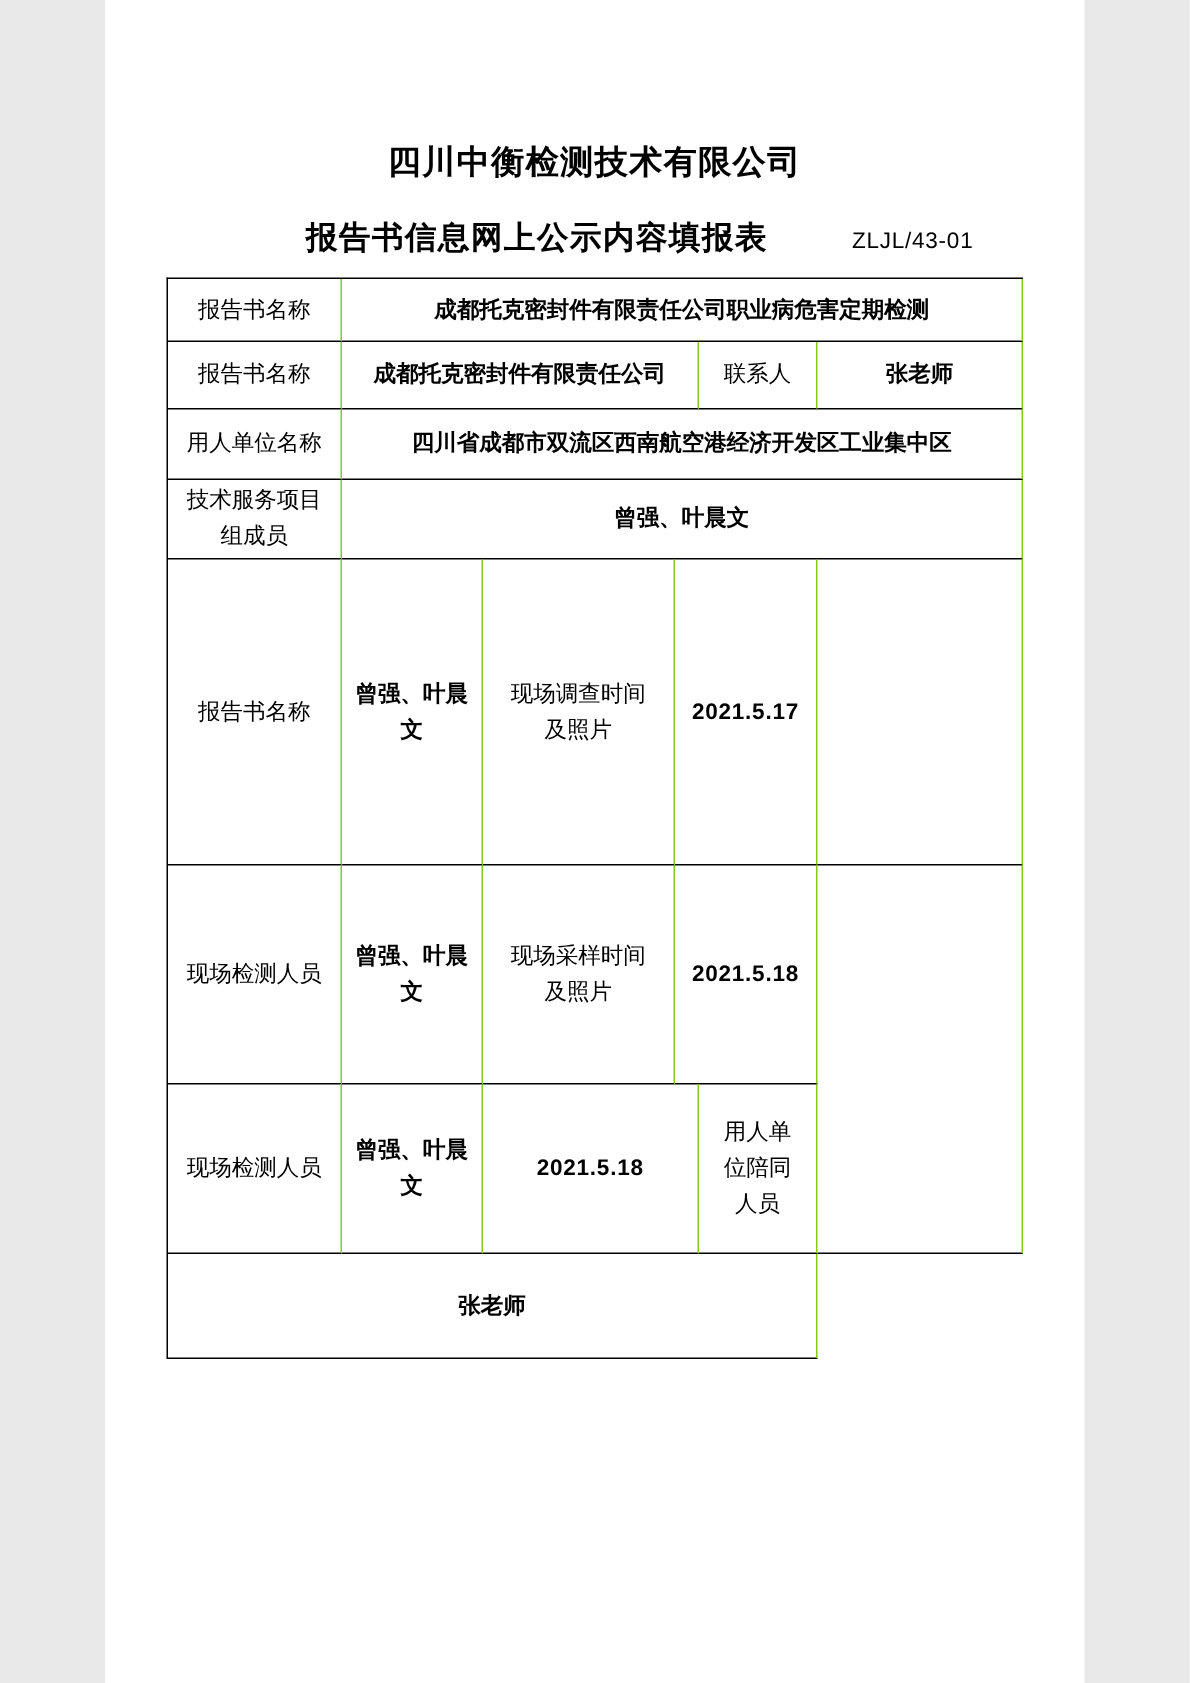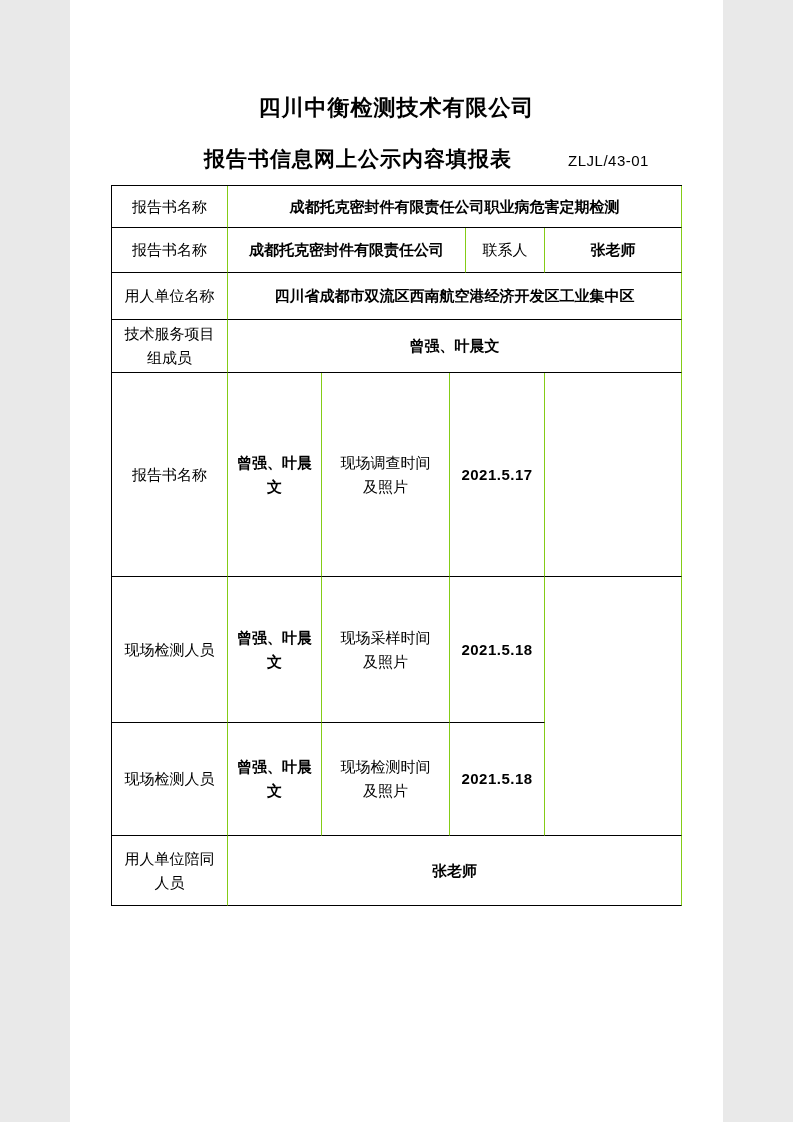--- a/index.html
+++ b/index.html
@@ -106,20 +106,19 @@
     <div class="cell"></div>
 
     <div class="cell label head-col">现场检测人员</div>
     <div class="cell value person-col">曾强、叶晨文</div>
     <div class="cell label time-col">现场采样时间及照片</div>
     <div class="cell date-col cs2">2021.5.18</div>
     <div class="cell rs2"></div>
 
     <div class="cell label head-col">现场检测人员</div>
     <div class="cell value person-col">曾强、叶晨文</div>
-    <div class="cell label time-col">现场检测时间及照片</div>
     <div class="cell date-col cs2">2021.5.18</div>
 
     <div class="cell label head-col">用人单位陪同人员</div>
     <div class="cell value cs5">张老师</div>
 
   </div>
 </div>
 
 </body></html>

